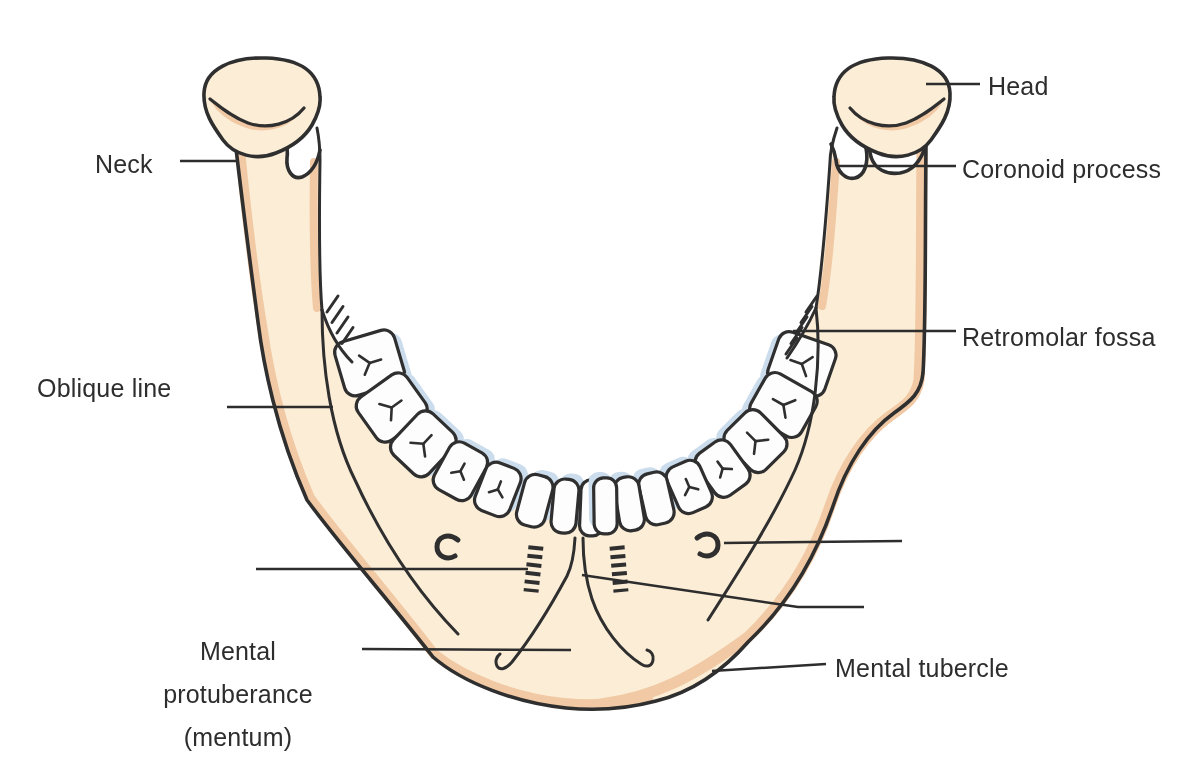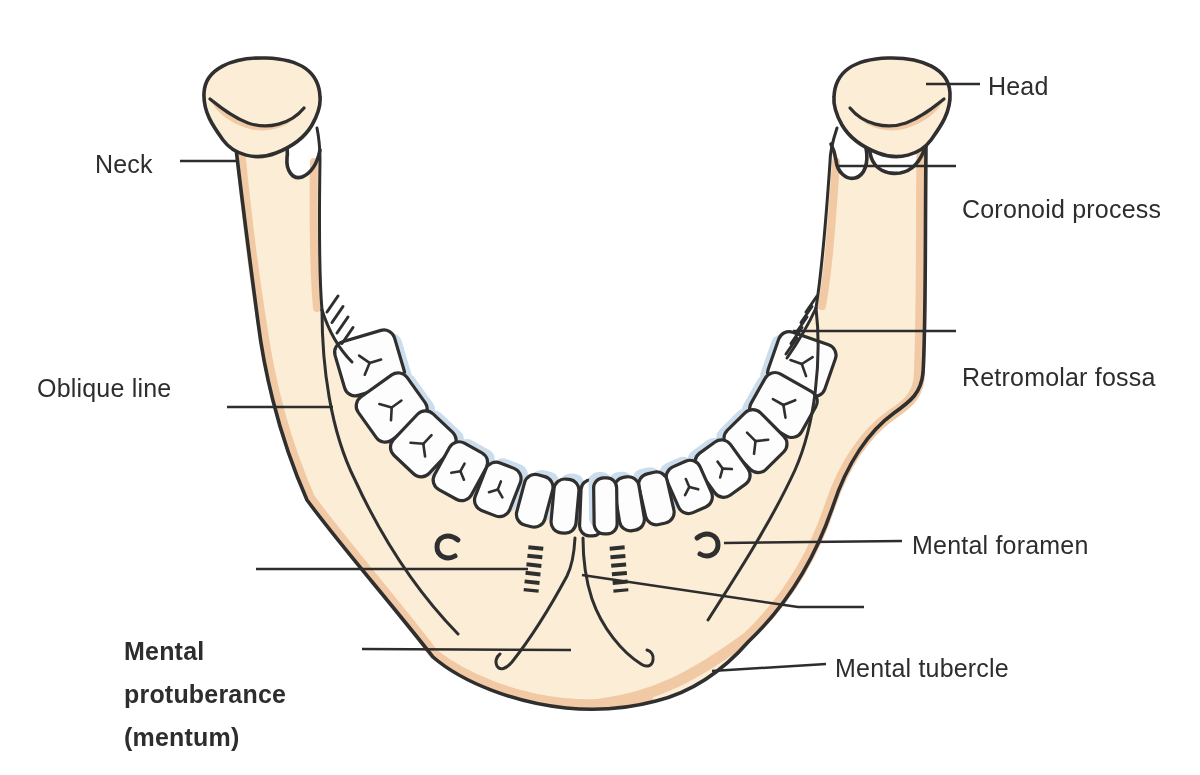--- a/index.html
+++ b/index.html
@@ -2,22 +2,22 @@
 <html><head>
 <meta charset="utf-8">
 <style>
   html,body{margin:0;padding:0;background:#ffffff;}
   #canvas{position:relative;width:1200px;height:775px;background:#fff;overflow:hidden;
           font-family:"Liberation Sans", sans-serif;}
   #jaw{position:absolute;left:0;top:0;}
   .lbl{position:absolute;font-size:25px;line-height:40px;color:#2d2d2d;white-space:nowrap;
        letter-spacing:.2px;}
   .lbl.wrap{white-space:normal;}
-  #lbl-coronoid,#lbl-retromolar{width:200px;line-height:49px;margin-top:40px;}
-  #lbl-protuberance{width:228px;text-align:left;line-height:43px;white-space:normal;font-weight:bold;}
+  #lbl-coronoid,#lbl-retromolar{width:200px;line-height:49px;}
+  #lbl-protuberance{width:228px;text-align:center;line-height:43px;white-space:normal;}
 </style>
 </head>
 <body>
 
 <div id="canvas">
 
 <svg id="jaw" width="1200" height="775" viewBox="0 0 1200 775">
 
   <g>
     <path id="body-fill" fill="#FBEDD6" stroke="none" d="
@@ -215,16 +215,15 @@
     <line x1="712" y1="671" x2="826" y2="664"></line>
   </g>
 </svg>
 
 <div class="lbl" id="lbl-neck" style="left:95px;top:144px;">Neck</div>
 <div class="lbl" id="lbl-head" style="left:988px;top:66px;">Head</div>
 <div class="lbl wrap" id="lbl-coronoid" style="left:962px;top:145px;">Coronoid process</div>
 <div class="lbl wrap" id="lbl-retromolar" style="left:962px;top:313px;">Retromolar fossa</div>
 <div class="lbl" id="lbl-oblique" style="left:37px;top:368px;">Oblique line</div>
 <div class="lbl wrap" id="lbl-protuberance" style="left:124px;top:630px;">Mental protuberance (mentum)</div>
-<div class="lbl" id="lbl-foramen" style="left:912px;top:525px;">Mental foramen</div>
 <div class="lbl" id="lbl-tubercle" style="left:835px;top:648px;">Mental tubercle</div>
 
 </div>
 
 </body></html>

